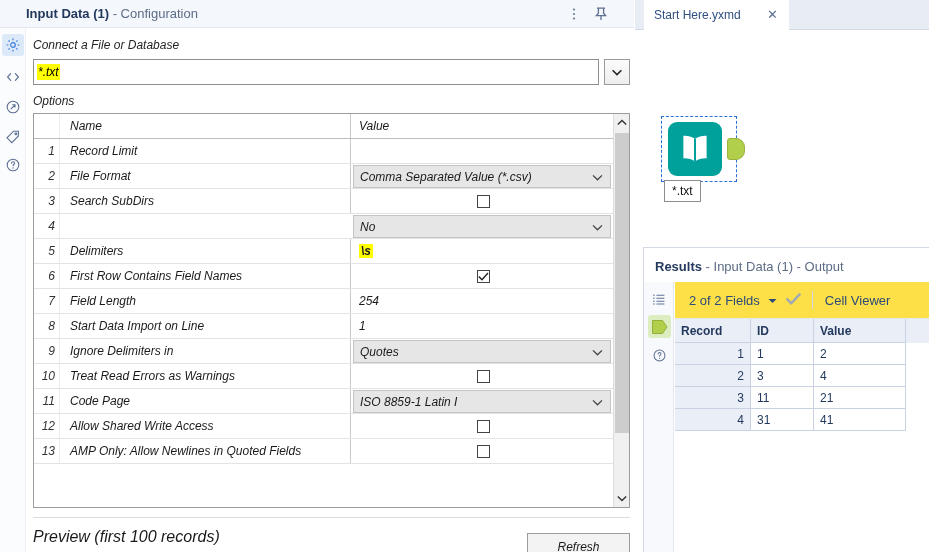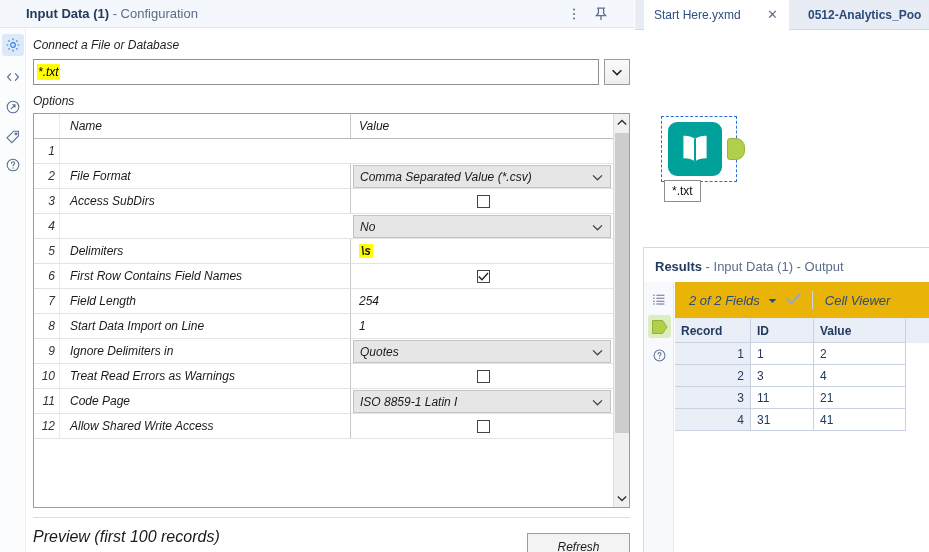--- a/index.html
+++ b/index.html
@@ -228,22 +228,22 @@
     position: absolute; left: 4px; width: 23px; height: 23px;
     display: flex; align-items: center; justify-content: center; cursor: pointer;
     border-radius: 3px;
   }
   #rrail-0 { top: 6px; }
   #rrail-1 { top: 33px; background: #dcedc0; }
   #rrail-2 { top: 62px; }
 
   #results-toolbar {
     position: absolute; left: 31px; top: 34px; width: 255px; height: 37px;
-    background: #eab308; border-bottom: 1px solid #e3e8f0;
-    display: flex; align-items: center; font-style: italic;
+    background: #fde047; border-bottom: 1px solid #e3e8f0;
+    display: flex; align-items: center;
   }
   #fields-count {
     margin-left: 14px; font-size: 13px; color: #2d4a78; white-space: nowrap;
   }
   #fields-caret { margin-left: 8px; }
   #fields-check { margin-left: 9px; }
   #tb-divider {
     width: 1px; height: 18px; background: #ccd4e0; margin-left: 11px;
   }
   #cell-viewer-btn {
@@ -359,37 +359,38 @@
               <div class="cell-num"></div>
               <div class="cell-name">
                 <span class="hdr-text">Name</span>
               </div>
               <div class="cell-val">
                 <span class="hdr-text">Value</span>
               </div>
             </div>
             <div class="grid-row">
               <div class="cell-num">1</div>
+              <div class="cell-name">Record Limit</div>
               <div class="cell-val">
                 <span class=""></span>
               </div>
             </div>
             <div class="grid-row">
               <div class="cell-num">2</div>
               <div class="cell-name">File Format</div>
               <div class="cell-val combo">
                 <span>Comma Separated Value (*.csv)</span>
                 <span class="combo-caret"><svg width="11" height="7" viewBox="0 0 11 7">
                     <path d="M1 1.4L5.5 5.8 10 1.4" stroke="#444" stroke-width="1.3" fill="none"></path>
                   </svg></span>
               </div>
             </div>
             <div class="grid-row">
               <div class="cell-num">3</div>
-              <div class="cell-name">Access SubDirs</div>
+              <div class="cell-name">Search SubDirs</div>
               <div class="cell-val center">
                 <span class="chk"></span>
               </div>
             </div>
             <div class="grid-row">
               <div class="cell-num">4</div>
               <div class="cell-val combo">
                 <span>No</span>
                 <span class="combo-caret"><svg width="11" height="7" viewBox="0 0 11 7">
                     <path d="M1 1.4L5.5 5.8 10 1.4" stroke="#444" stroke-width="1.3" fill="none"></path>
@@ -455,20 +456,27 @@
                   </svg></span>
               </div>
             </div>
             <div class="grid-row">
               <div class="cell-num">12</div>
               <div class="cell-name">Allow Shared Write Access</div>
               <div class="cell-val center">
                 <span class="chk"></span>
               </div>
             </div>
+            <div class="grid-row">
+              <div class="cell-num">13</div>
+              <div class="cell-name">AMP Only: Allow Newlines in Quoted Fields</div>
+              <div class="cell-val center">
+                <span class="chk"></span>
+              </div>
+            </div>
           </div>
 
         <div id="grid-scroll">
           <div class="sb-arrow" id="sb-up">
             <svg width="10" height="7" viewBox="0 0 10 7">
                 <path d="M0.8 5.6L5 1.4 9.2 5.6" stroke="#333" stroke-width="1.4" fill="none"></path>
               </svg>
           </div>
           <div id="sb-thumb"></div>
           <div class="sb-arrow" id="sb-down">
@@ -484,23 +492,20 @@
       <div id="refresh-btn">Refresh</div>
     </div>
   </div>
 
   <div id="right-pane">
 
     <div id="tabbar">
       <div class="tab active" id="tab-0">
         <span>Start Here.yxmd</span>
         <span id="tab-0-close">✕</span>
-      </div>
-      <div class="tab" id="tab-1">
-        <span>0512-Analytics_Poo</span>
       </div>
     </div>
 
     <div id="canvas">
       <div id="tool-select-box"></div>
       <div id="tool-anchor"></div>
       <div id="tool-icon">
         <svg width="54" height="54" viewBox="0 0 54 54">
           <path d="M27 17c-3.2-2.6-7.6-3.4-11.6-3.2v22.6c4-0.2 8.4 0.6 11.6 3.2 3.2-2.6 7.6-3.4 11.6-3.2V13.8C35 13.6 30.2 14.4 27 17z" fill="#ffffff"></path>
           <path d="M27 17v22.6" stroke="#00a19b" stroke-width="2" fill="none"></path>

